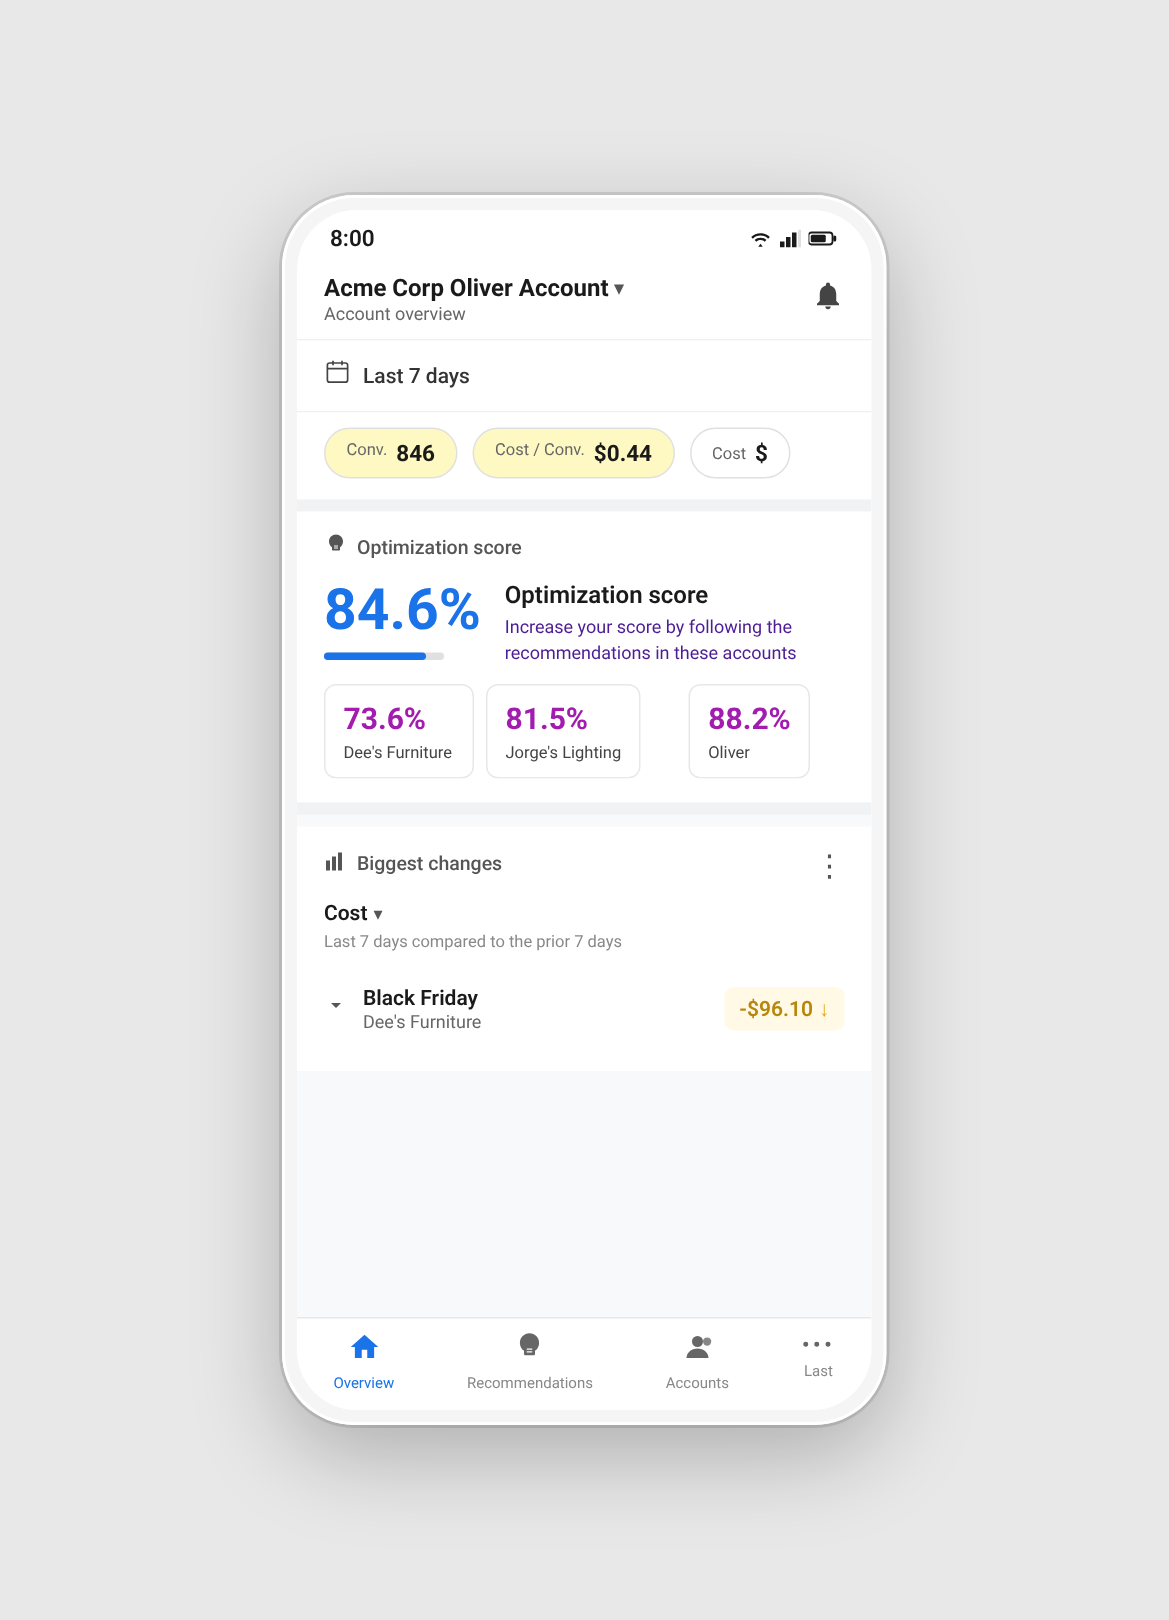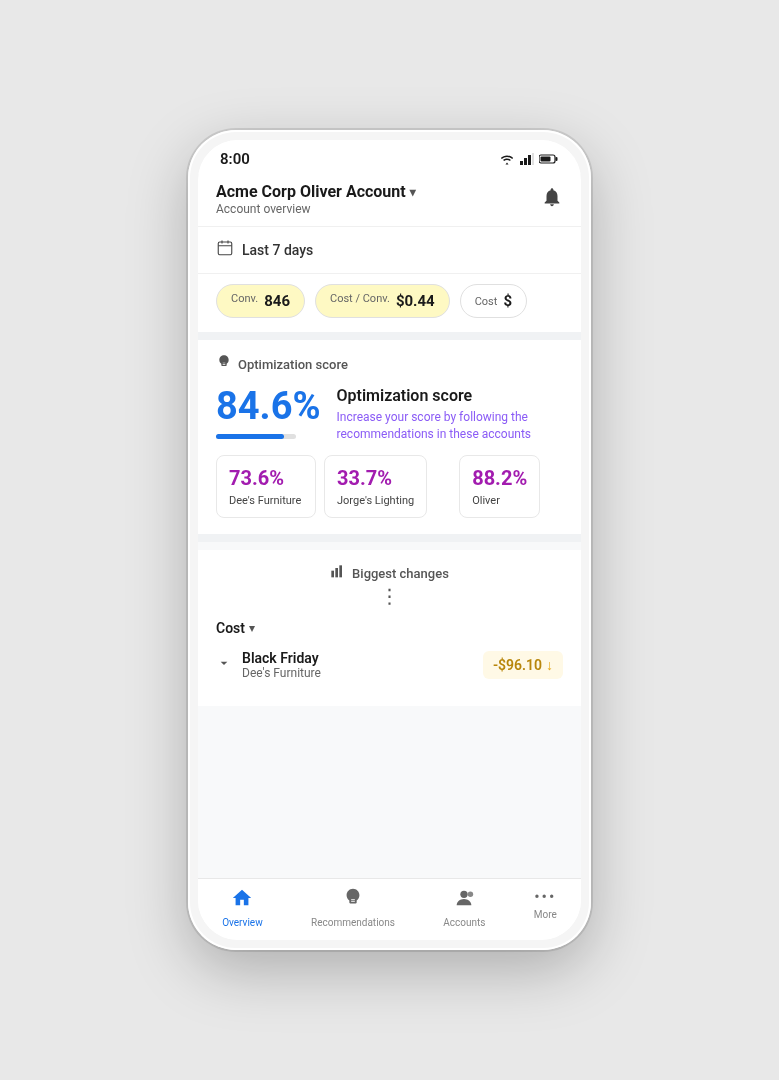--- a/index.html
+++ b/index.html
@@ -217,21 +217,21 @@
     }
     .opt-score-right {}
     .opt-score-title {
       font-size: 16px;
       font-weight: 600;
       color: #1a1a1a;
       margin-bottom: 4px;
     }
     .opt-score-desc {
       font-size: 12px;
-      color: #8b5cf6;
+      color: #4c1d95;
       line-height: 1.4;
     }
 
     
     .account-cards {
       display: flex;
       gap: 8px;
       overflow-x: hidden;
     }
     .account-card {
@@ -265,21 +265,20 @@
     .changes-section {
       background: #ffffff;
       padding: 14px 18px 16px;
       margin-top: 8px;
     }
     .changes-header {
       display: flex;
       justify-content: space-between;
       align-items: center;
       margin-bottom: 12px;
-      flex-direction: column;
     }
     .changes-header-left {
       display: flex;
       align-items: center;
       gap: 6px;
     }
     .changes-title-text {
       font-size: 13px;
       color: #555;
       font-weight: 500;
@@ -486,21 +485,21 @@
             <div class="opt-score-desc">Increase your score by following the recommendations in these accounts</div>
           </div>
         </div>
 
         <div class="account-cards">
           <div class="account-card">
             <div class="account-card-score">73.6%</div>
             <div class="account-card-name">Dee's Furniture</div>
           </div>
           <div class="account-card">
-            <div class="account-card-score">33.7%</div>
+            <div class="account-card-score">81.5%</div>
             <div class="account-card-name">Jorge's Lighting</div>
           </div>
           <div class="account-card-partial">
             <div class="account-card-score">88.2%</div>
             <div class="account-card-name">Oliver</div>
           </div>
         </div>
       </div>
 
       <div class="section-divider"></div>
@@ -519,20 +518,21 @@
           </div>
           <span class="changes-more-icon">⋮</span>
         </div>
 
 
         <div class="cost-row">
           <span class="cost-label">Cost</span>
           <span class="cost-dropdown">▾</span>
         </div>
 
+        <div class="date-compare">Last 7 days compared to the prior 7 days</div>
 
         <div class="change-item">
           <div class="change-item-left">
             <span class="change-expand-icon">
               <svg width="16" height="16" viewBox="0 0 24 24">
                 <path d="M7 10l5 5 5-5z" fill="#555"></path>
               </svg>
             </span>
             <div class="change-item-info">
               <div class="change-item-name">Black Friday</div>
@@ -570,18 +570,18 @@
           <svg width="22" height="22" viewBox="0 0 24 24">
             <circle cx="12" cy="8" r="4" fill="#666"></circle>
             <path d="M4 20c0-4 3.6-7 8-7s8 3 8 7" fill="#666"></path>
             <circle cx="19" cy="8" r="3" fill="#888"></circle>
           </svg>
         </span>
         <span class="nav-label">Accounts</span>
       </div>
       <div class="nav-item">
         <span class="nav-icon" style="font-size:16px; color:#666; letter-spacing:2px;">•••</span>
-        <span class="nav-label">More</span>
+        <span class="nav-label">Last</span>
       </div>
     </div>
 
   </div>
 </div>
 
 </body></html>

